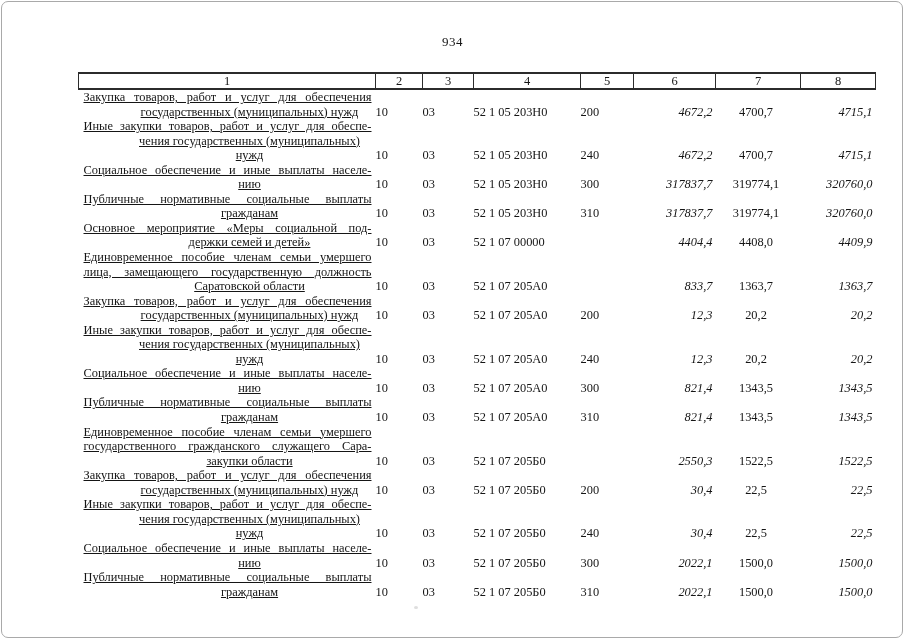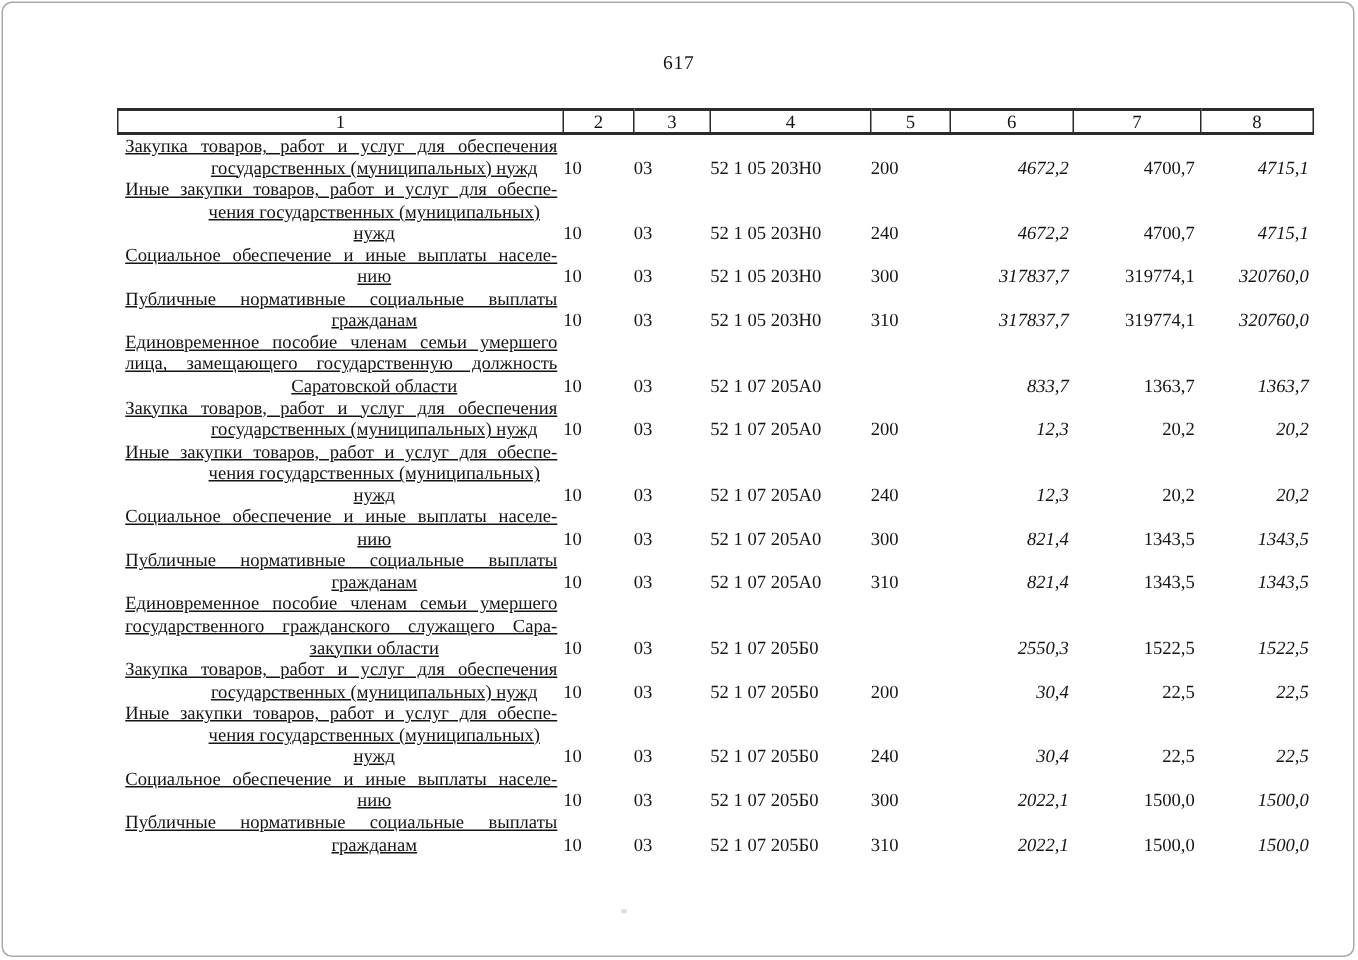--- a/index.html
+++ b/index.html
@@ -64,38 +64,38 @@
   .lline.just {
     text-align: justify;
     text-align-last: justify;
   }
   .lline.last {
     text-align: center;
     margin-left: 44px;
   }
   td.c-center { }
   td.c-num { text-align: right; }
-  td.col7 { padding-right: 4px; }
+  td.col7 { padding-right: 4px; text-align: center; }
   td.col6, td.col8 { padding-right: 3px; font-style: italic; }
   .scan-artifact {
     position: absolute;
     left: 414px;
     top: 606px;
     width: 4px;
     height: 3px;
     background: #dedede;
     border-radius: 50%;
   }
 </style>
 </head>
 <body>
 
 <div class="page-frame"></div>
 
-<div class="page-number">617</div>
+<div class="page-number">934</div>
 
 <table class="budget-table">
   <colgroup>
     <col style="width:297px">
     <col style="width:47px">
     <col style="width:51px">
     <col style="width:107px">
     <col style="width:53px">
     <col style="width:82px">
     <col style="width:85px">
@@ -161,20 +161,33 @@
     <td class="c-center">10</td>
     <td class="c-center">03</td>
     <td class="c-center">52 1 05 203Н0</td>
     <td class="c-center">310</td>
     <td class="c-num col6">317837,7</td>
     <td class="c-num col7">319774,1</td>
     <td class="c-num col8">320760,0</td>
   </tr>
       <tr>
     <td class="c-label">
+          <div class="lline just">Основное мероприятие «Меры социальной под-</div>
+          <div class="lline last">держки семей и детей»</div>
+        </td>
+    <td class="c-center">10</td>
+    <td class="c-center">03</td>
+    <td class="c-center">52 1 07 00000</td>
+    <td class="c-center"></td>
+    <td class="c-num col6">4404,4</td>
+    <td class="c-num col7">4408,0</td>
+    <td class="c-num col8">4409,9</td>
+  </tr>
+      <tr>
+    <td class="c-label">
           <div class="lline just">Единовременное пособие членам семьи умершего</div>
           <div class="lline just">лица, замещающего государственную должность</div>
           <div class="lline last">Саратовской области</div>
         </td>
     <td class="c-center">10</td>
     <td class="c-center">03</td>
     <td class="c-center">52 1 07 205А0</td>
     <td class="c-center"></td>
     <td class="c-num col6">833,7</td>
     <td class="c-num col7">1363,7</td>

